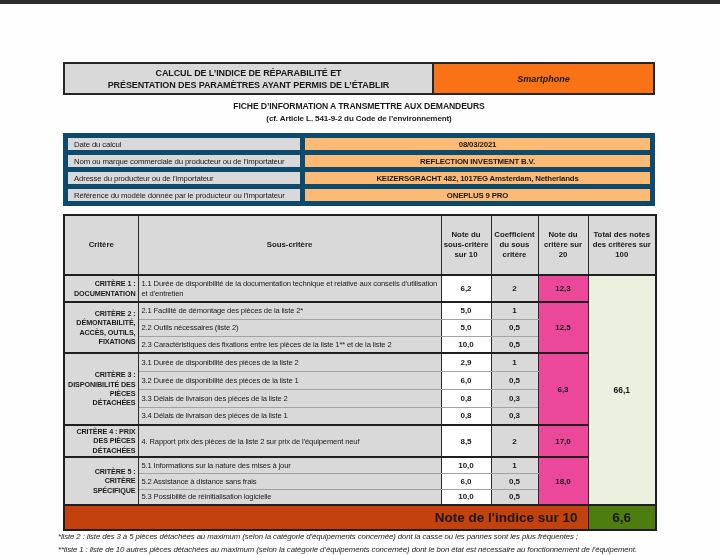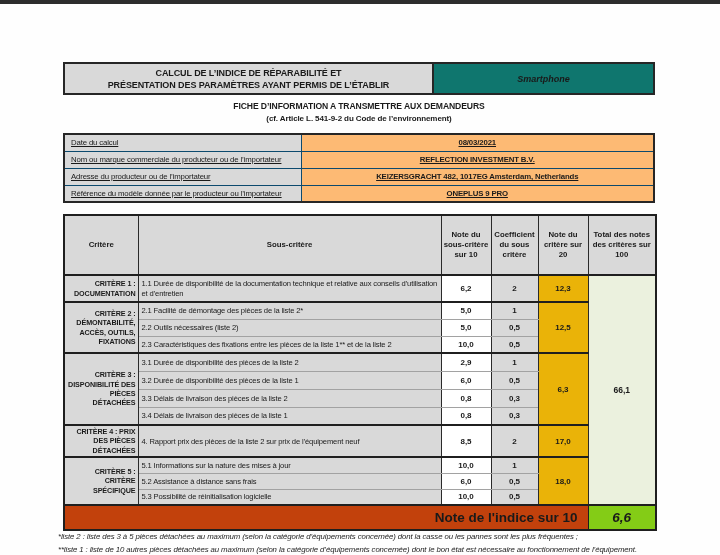--- a/index.html
+++ b/index.html
@@ -5,21 +5,21 @@
   html,body { margin:0; padding:0; background:#ffffff; }
   .sheet {
     position:relative; width:720px; height:555px; background:#fefefe;
     font-family:"Liberation Sans", sans-serif; color:#1a1a1a; overflow:hidden;
   }
   .top-bar { position:absolute; top:0; left:0; width:720px; height:4px; background:#2d2d2d; }
 
   
   .header-box {
     position:absolute; left:63px; top:62px; width:592px; height:33px;
-    border:2px solid #262626; box-sizing:border-box; display:flex; background:#0f766e;
+    border:2px solid #262626; box-sizing:border-box; display:flex; background:#f97316;
   }
   .header-title {
     width:369px; box-sizing:border-box; background:#d9d9d9; border-right:2px solid #262626;
     display:flex; flex-direction:column; justify-content:center; text-align:center;
     font-weight:bold; font-size:9px; line-height:12px; letter-spacing:-0.1px;
   }
   .header-cat {
     flex:1; display:flex; align-items:center; justify-content:center;
     font-style:italic; font-weight:bold; font-size:9px;
   }
@@ -27,22 +27,22 @@
   .subtitle-block { position:absolute; left:63px; top:101px; width:592px; text-align:center; }
   .subtitle { font-weight:bold; font-size:8.6px; letter-spacing:-0.1px; }
   .legal { font-weight:bold; font-size:8px; margin-top:3px; letter-spacing:-0.1px; }
 
   
   .info-table {
     position:absolute; left:63px; top:133px; width:592px;
     border-collapse:collapse; table-layout:fixed; border:2px solid #262626;
   }
   .info-table td {
-    border:1px solid #0c4a6e; height:17px; padding:0 6px; box-sizing:border-box;
-    font-size:7.8px; letter-spacing:-0.15px; vertical-align:middle;text-decoration:underline;
+    border:5px solid #0c4a6e; height:17px; padding:0 6px; box-sizing:border-box;
+    font-size:7.8px; letter-spacing:-0.15px; vertical-align:middle;
   }
   .info-label { background:#d9d9d9; width:237px; }
   .info-value { text-align:center; font-weight:bold; font-size:8px; background:#fdba74; }
 
   
   .main-table {
     position:absolute; left:63px; top:214px; width:592px;
     border-collapse:collapse; table-layout:fixed; border:2px solid #1f1f1f;
   }
   .main-table th, .main-table td { box-sizing:border-box; vertical-align:middle; }
@@ -65,30 +65,30 @@
   .note {
     background:#ffffff; font-weight:bold; font-size:8px; text-align:center;
     border-top:1px solid #a2a2a2; border-bottom:1px solid #a2a2a2;
     border-left:1px solid #2a2a2a; border-right:1px solid #2a2a2a;
   }
   .coef {
     background:#d9d9d9; font-weight:bold; font-size:8px; text-align:center;
     border-top:1px solid #a2a2a2; border-bottom:1px solid #a2a2a2;
     border-left:1px solid #2a2a2a; border-right:1px solid #2a2a2a;
   }
-  .n20 { background:#eab308; font-weight:bold; font-size:8px; text-align:center; border:1px solid #2a2a2a; }
+  .n20 { background:#ec4899; font-weight:bold; font-size:8px; text-align:center; border:1px solid #2a2a2a; }
   .total { background:#ebf1de; font-weight:bold; font-size:8.5px; text-align:center; border:1px solid #2a2a2a; }
   tr.gstart td { border-top:2px solid #1f1f1f; }
   .rw1 { height:27px; } .rw2 { height:17px;padding-left:8px; } .rw3 { height:18px; }
   .rw4 { height:30px; } .rw5 { height:16px;padding-left:40px; } .rwf { height:25px; }
   .final-label {
     background:#c2410c; text-align:right; font-weight:bold; font-size:13.5px;
     padding-right:10px; border-top:2px solid #1f1f1f; border-right:1.5px solid #1f1f1f;
   }
-  .final-value { background:#84cc16; text-align:center; font-weight:bold; font-size:13.5px; border-top:2px solid #1f1f1f;font-style:italic; }
+  .final-value { background:#4d7c0f; text-align:center; font-weight:bold; font-size:13.5px; border-top:2px solid #1f1f1f; }
 
   .footnotes {
     position:absolute; left:58px; top:531px; width:655px;
     font-style:italic; font-size:7.8px; line-height:12.5px; color:#232323; letter-spacing:-0.1px;
   }
 </style>
 </head>
 <body>
 
 <div class="sheet">

